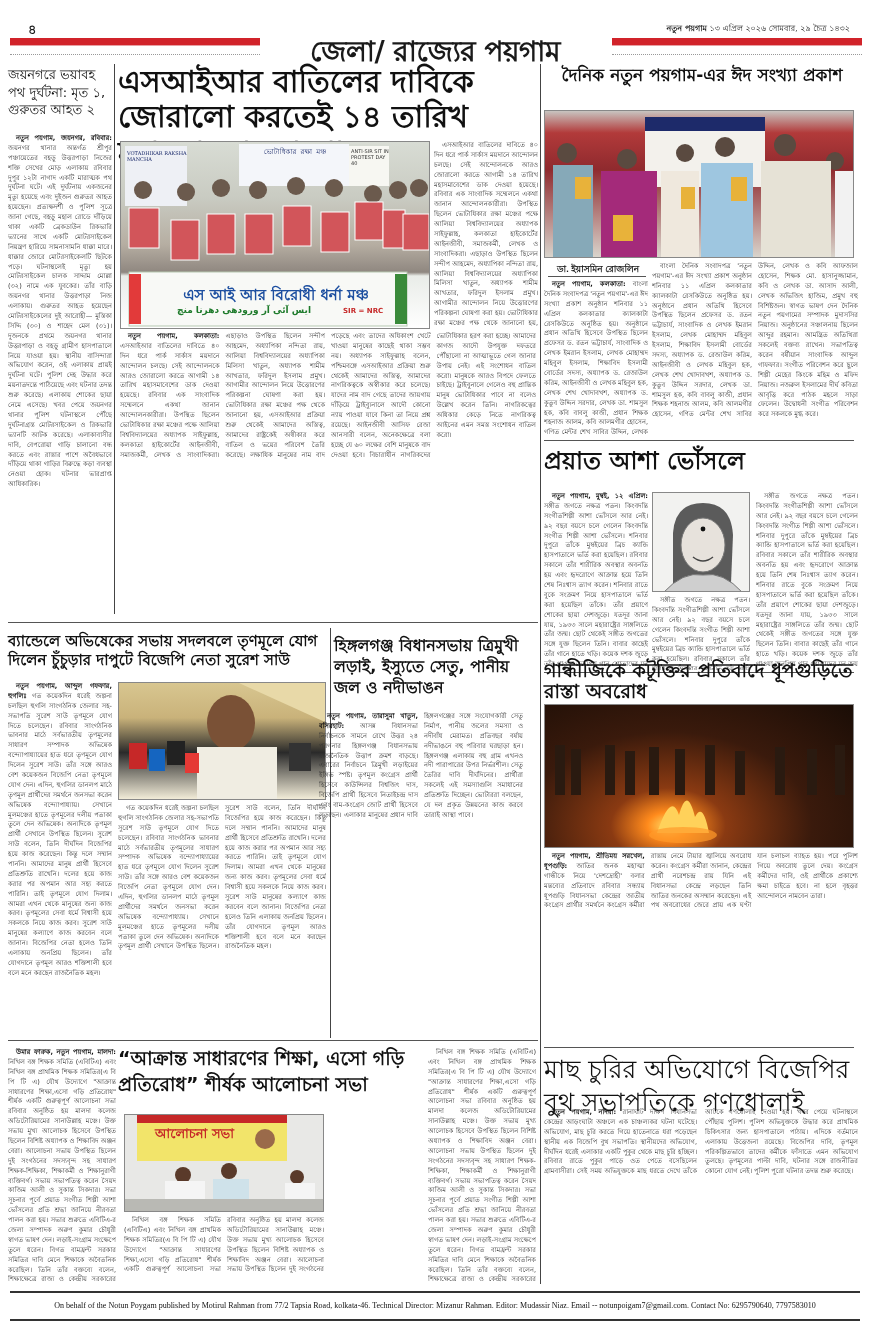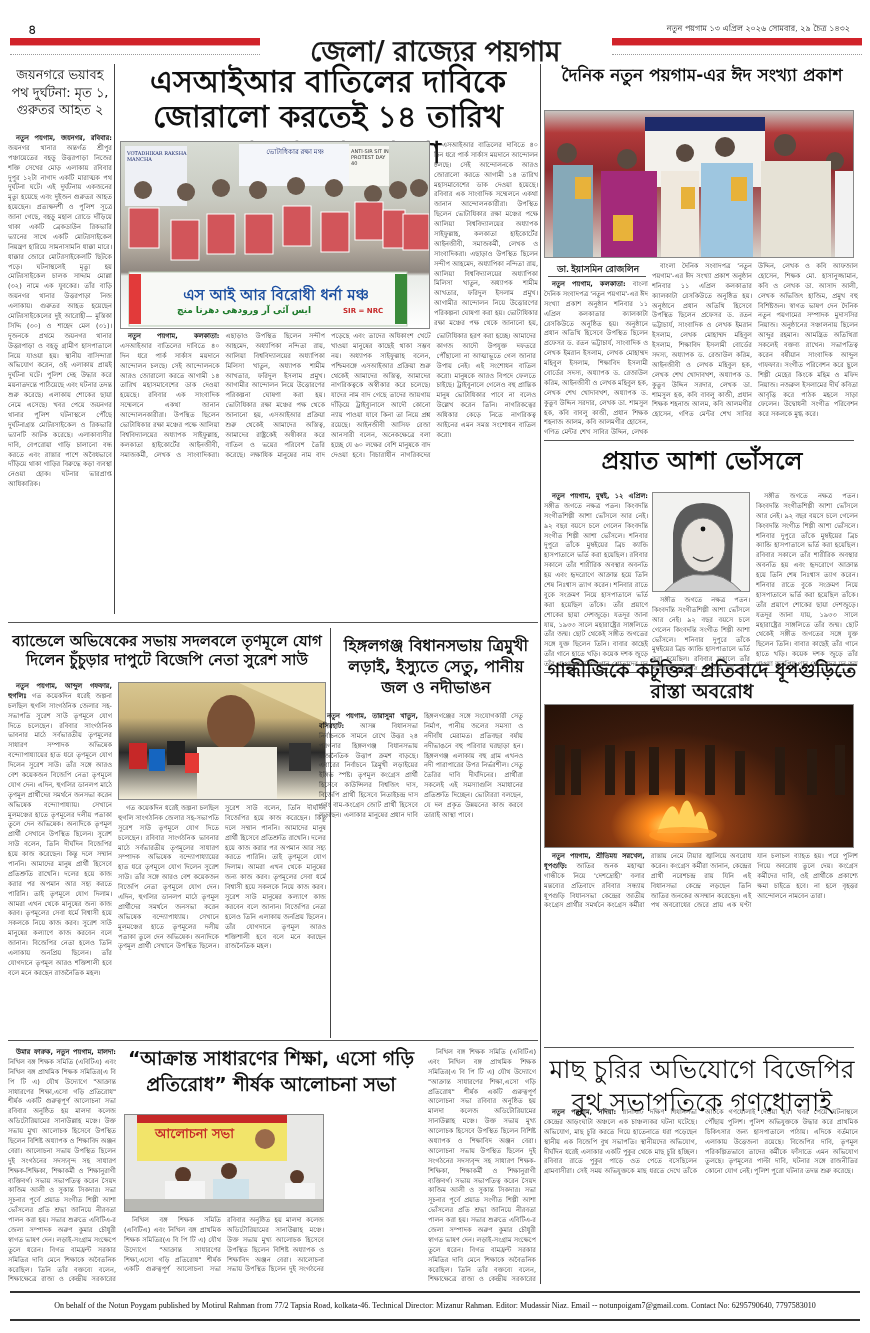--- a/index.html
+++ b/index.html
@@ -2,30 +2,30 @@
 <html><head>
 <meta charset="utf-8">
 <style>
   * { box-sizing: border-box; margin: 0; padding: 0; }
   html, body { width: 870px; height: 1333px; background: #ffffff; overflow: hidden; }
   body { position: relative; font-family: "DejaVu Serif", serif; color: #1a1a1a; }
 
   .abs { position: absolute; }
   .page-num { left: 28px; top: 20px; font-size: 13px; font-weight: bold; }
   .dateline { right: 20px; top: 22px; font-size: 8px; color: #222; }
-  .dateline .brand { font-weight: normal; color: #222; padding-left: 15px; }
+  .dateline .brand { font-weight: bold; color: #222; padding-left: 15px; }
 
   .red-bar { height: 8px; background: #d1232a; border-bottom: 1px solid #e8a0a3; }
   .dotted { border-top: 1px dotted #999; height: 0; }
   .section-title { left: 0; width: 870px; top: 30px; text-align: center; font-size: 28px; font-weight: bold; font-family: "DejaVu Sans", sans-serif; letter-spacing: -0.5px; }
 
   .vline { width: 1px; background: #444; }
   .hline { height: 1px; background: #555; }
 
-  .headline { text-align: center; font-family: "DejaVu Sans", sans-serif; color: #111; line-height: 1.1; }
+  .headline { text-align: left; font-family: "DejaVu Sans", sans-serif; color: #111; line-height: 1.1; }
   .body-text { font-size: 6.6px; line-height: 1.5; color: #333; text-align: justify; overflow: hidden; font-family: "DejaVu Sans", sans-serif; }
   .body-text p { text-indent: 8px; }
   .body-text .lead { font-weight: bold; color: #111; }
 
   .photo { overflow: hidden; border: 1px solid #888; }
   .caption { font-size: 12px; font-family: Liberation Sans, sans-serif; font-weight: bold; }
 
   .footer-line { left: 10px; width: 850px; height: 2px; background: #333; }
   .footer-text { left: 0; width: 870px; top: 1301px; font-size: 8px; text-align: center; font-family: "Liberation Serif", serif; color: #111; }
 </style>
@@ -89,21 +89,21 @@
         <rect x="282" y="72" width="26" height="36"></rect>
       </g>
       <rect x="8" y="130" width="278" height="54" fill="#f8f9f6" stroke="#b5c7b0"></rect>
       <rect x="8" y="132" width="12" height="50" fill="#e23a3a"></rect>
       <rect x="274" y="132" width="12" height="50" fill="#3a8a3a"></rect>
     </svg>
     <div class="abs" style="left:0; width:310px; top:141px; text-align:center; font-size:15px; color:#1d4fa0; font-weight:bold; font-family:'DejaVu Sans',sans-serif;">এস আই আর বিরোধী ধর্না মঞ্চ</div>
     <div class="abs" style="left:56px; width:190px; top:163px; text-align:left; font-size:9px; color:#1d7a2a; font-weight:bold; font-family:'DejaVu Sans',sans-serif;">ایس آئی آر ورودھی دھرنا منچ</div>
     <div class="abs" style="left:222px; top:165px; font-size:7px; color:#c62828; font-weight:bold; font-family:'DejaVu Sans',sans-serif;">SIR = NRC</div>
     <div class="abs" style="left:6px; top:8px; width:60px; font-size:5px; color:#1a2a6a; font-family:'DejaVu Serif',serif;">VOTADHIKAR RAKSHA MANCHA</div>
-    <div class="abs" style="left:122px; top:4px; width:104px; text-align:center; font-size:7px; color:#1a2a6a; font-family:Liberation Serif, serif;">ভোটাধিকার রক্ষা মঞ্চ</div>
+    <div class="abs" style="left:122px; top:4px; width:104px; text-align:center; font-size:7px; color:#1a2a6a; font-family:Liberation Mono, monospace;">ভোটাধিকার রক্ষা মঞ্চ</div>
     <div class="abs" style="left:230px; top:6px; width:38px; font-size:5px; color:#333; font-family:'DejaVu Sans',sans-serif;">ANTI-SIR SIT IN PROTEST DAY 40</div>
   </div>
   <div class="abs body-text" style="left:434px; top:141px; width:104px; height:188px;">
     <p>এসআইআর বাতিলের দাবিতে ৪০ দিন ধরে পার্ক সার্কাস ময়দানে আন্দোলন চলছে। সেই আন্দোলনকে আরও জোরালো করতে আগামী ১৪ তারিখ মহাসমাবেশের ডাক দেওয়া হয়েছে। রবিবার এক সাংবাদিক সম্মেলনে একথা জানান আন্দোলনকারীরা। উপস্থিত ছিলেন ভোটাধিকার রক্ষা মঞ্চের পক্ষে আলিয়া বিশ্ববিদ্যালয়ের অধ্যাপক সাইফুল্লাহ, কলকাতা হাইকোর্টের আইনজীবী, সমাজকর্মী, লেখক ও সাংবাদিকরা। এছাড়াও উপস্থিত ছিলেন সন্দীপ আহমেদ, অধ্যাপিকা নন্দিতা রায়, আলিয়া বিশ্ববিদ্যালয়ের অধ্যাপিকা মিলিসা খাতুন, অধ্যাপক শামীম আখতার, ফরিদুল ইসলাম প্রমুখ। আগামীর আন্দোলন নিয়ে উত্তোরণের পরিকল্পনা ঘোষণা করা হয়। ভোটাধিকার রক্ষা মঞ্চের পক্ষ থেকে জানানো হয়, এসআইআর প্রক্রিয়া শুরু থেকেই আমাদের অস্তিত্ব, আমাদের রাষ্ট্রকেই অস্বীকার করে বাতিল ও ভয়ের পরিবেশ তৈরি করেছে। লক্ষাধিক মানুষের নাম বাদ পড়েছে এবং তাদের অধিকাংশ খেটে খাওয়া মানুষের কাছেই থাকা সম্ভব নয়। অধ্যাপক সাইফুল্লাহ বলেন, পশ্চিমবঙ্গে এসআইআর প্রক্রিয়া শুরু থেকেই আমাদের অস্তিত্ব, আমাদের নাগরিকত্বকে অস্বীকার করে চলেছে। যাদের নাম বাদ গেছে তাদের জায়গায় দাঁড়িয়ে ট্রাইব্যুনালে আদৌ কোনো ন্যায় পাওয়া যাবে কিনা তা নিয়ে প্রশ্ন রয়েছে। আইনজীবী আসিফ রেজা আনসারী বলেন, অনেকক্ষেত্রে বলা হচ্ছে যে ৬০ লক্ষের বেশি মানুষকে বাদ দেওয়া হবে। বিচারাধীন নাগরিকদের ভোটাধিকার হরণ করা হচ্ছে। আমাদের কাগজ আদৌ উপযুক্ত দফতরে পৌঁছালো না আত্মাভূতে গেল জানার উপায় নেই। এই সংশোধন বাতিল করো। মানুষকে আরও বিপদে ফেলতে চাইছে। ট্রাইবুনালে গেলেও বহু প্রান্তিক মানুষ ভোটাধিকার পাবে না বলেও উল্লেখ করেন তিনি। নাগরিকত্বের অধিকার কেড়ে নিতে নাগরিকত্ব আইনের এমন সমস্ত সংশোধন বাতিল করো।</p>
   </div>
   <div class="abs body-text" style="left:120px; top:332px; width:416px; height:288px; column-count:4; column-gap:6px;">
     <p><span class="lead">নতুন পয়গাম, কলকাতা:</span> <span>এসআইআর বাতিলের দাবিতে ৪০ দিন ধরে পার্ক সার্কাস ময়দানে আন্দোলন চলছে। সেই আন্দোলনকে আরও জোরালো করতে আগামী ১৪ তারিখ মহাসমাবেশের ডাক দেওয়া হয়েছে। রবিবার এক সাংবাদিক সম্মেলনে একথা জানান আন্দোলনকারীরা। উপস্থিত ছিলেন ভোটাধিকার রক্ষা মঞ্চের পক্ষে আলিয়া বিশ্ববিদ্যালয়ের অধ্যাপক সাইফুল্লাহ, কলকাতা হাইকোর্টের আইনজীবী, সমাজকর্মী, লেখক ও সাংবাদিকরা। এছাড়াও উপস্থিত ছিলেন সন্দীপ আহমেদ, অধ্যাপিকা নন্দিতা রায়, আলিয়া বিশ্ববিদ্যালয়ের অধ্যাপিকা মিলিসা খাতুন, অধ্যাপক শামীম আখতার, ফরিদুল ইসলাম প্রমুখ। আগামীর আন্দোলন নিয়ে উত্তোরণের পরিকল্পনা ঘোষণা করা হয়। ভোটাধিকার রক্ষা মঞ্চের পক্ষ থেকে জানানো হয়, এসআইআর প্রক্রিয়া শুরু থেকেই আমাদের অস্তিত্ব, আমাদের রাষ্ট্রকেই অস্বীকার করে বাতিল ও ভয়ের পরিবেশ তৈরি করেছে। লক্ষাধিক মানুষের নাম বাদ পড়েছে এবং তাদের অধিকাংশ খেটে খাওয়া মানুষের কাছেই থাকা সম্ভব নয়। অধ্যাপক সাইফুল্লাহ বলেন, পশ্চিমবঙ্গে এসআইআর প্রক্রিয়া শুরু থেকেই আমাদের অস্তিত্ব, আমাদের নাগরিকত্বকে অস্বীকার করে চলেছে। যাদের নাম বাদ গেছে তাদের জায়গায় দাঁড়িয়ে ট্রাইব্যুনালে আদৌ কোনো ন্যায় পাওয়া যাবে কিনা তা নিয়ে প্রশ্ন রয়েছে। আইনজীবী আসিফ রেজা আনসারী বলেন, অনেকক্ষেত্রে বলা হচ্ছে যে ৬০ লক্ষের বেশি মানুষকে বাদ দেওয়া হবে। বিচারাধীন নাগরিকদের ভোটাধিকার হরণ করা হচ্ছে। আমাদের কাগজ আদৌ উপযুক্ত দফতরে পৌঁছালো না আত্মাভূতে গেল জানার উপায় নেই। এই সংশোধন বাতিল করো। মানুষকে আরও বিপদে ফেলতে চাইছে। ট্রাইবুনালে গেলেও বহু প্রান্তিক মানুষ ভোটাধিকার পাবে না বলেও উল্লেখ করেন তিনি। নাগরিকত্বের অধিকার কেড়ে নিতে নাগরিকত্ব আইনের এমন সমস্ত সংশোধন বাতিল করো।</span></p>
   </div>
 </article>
 

